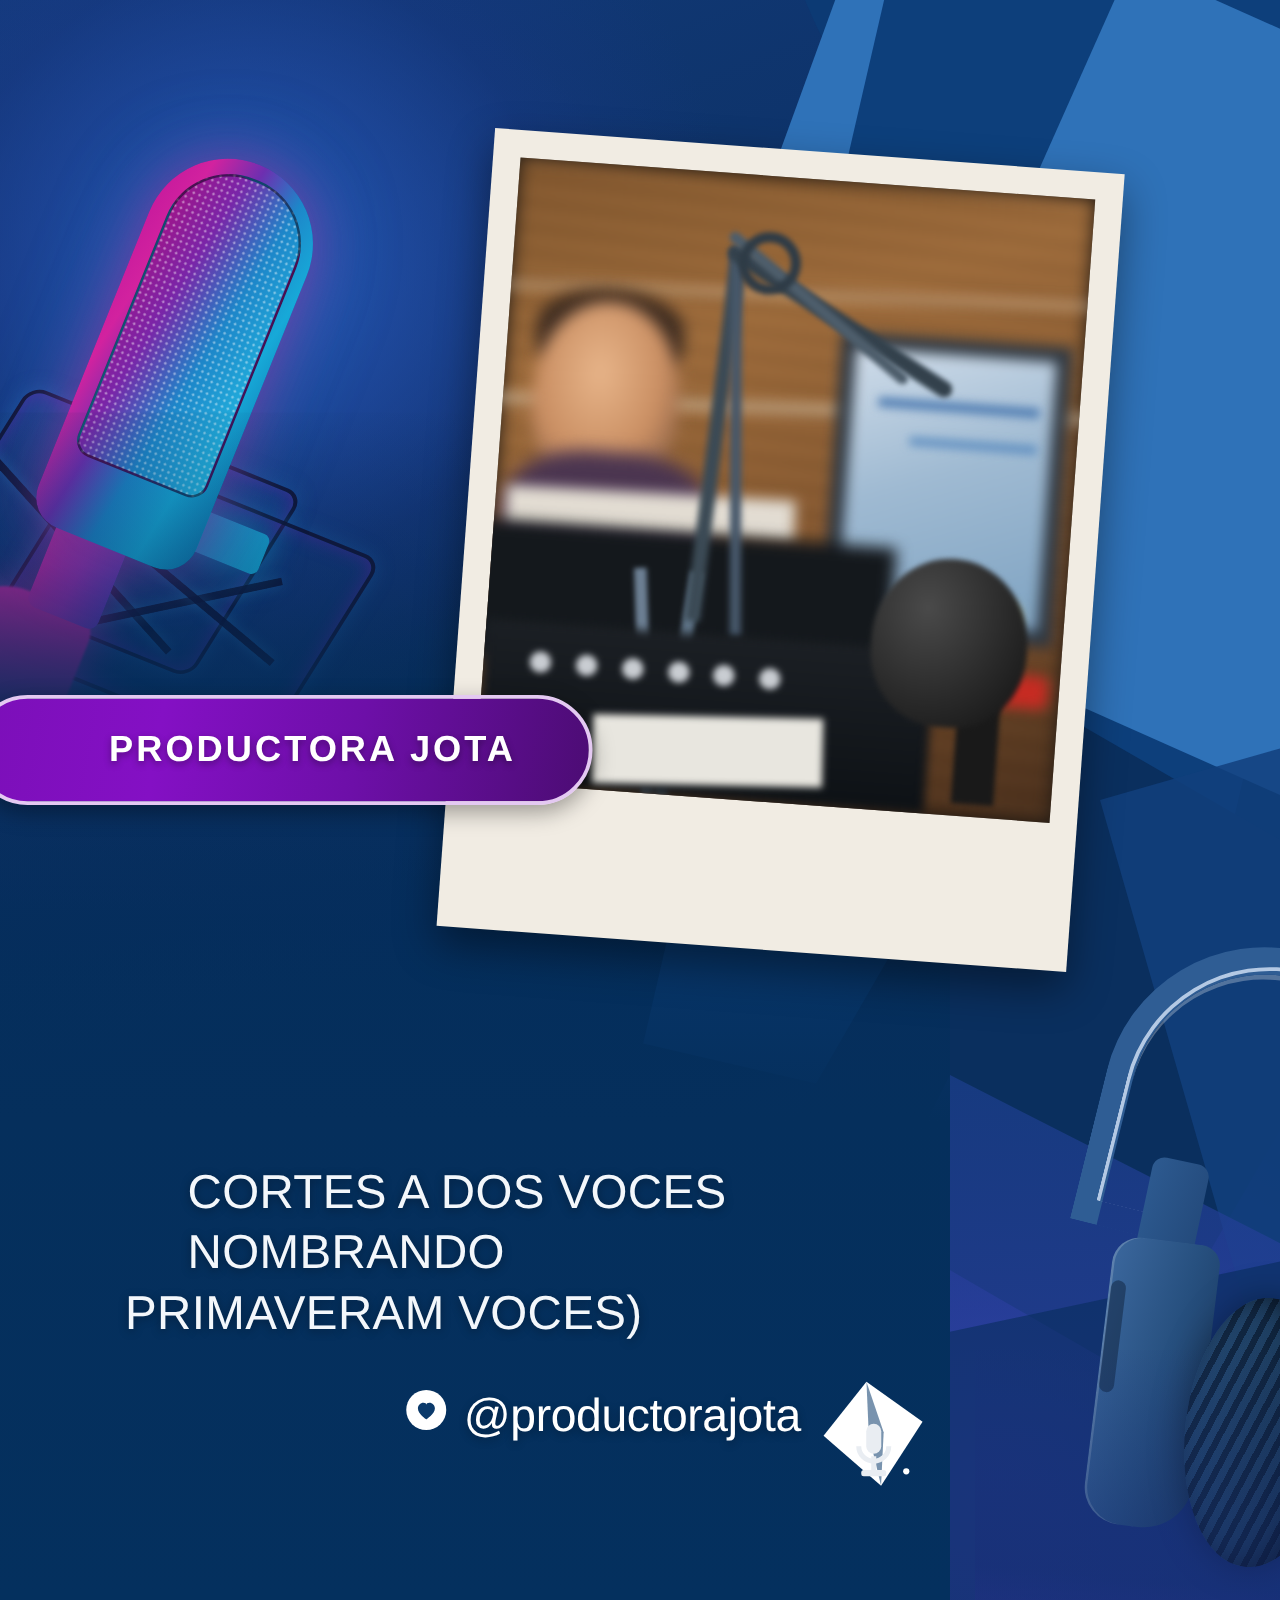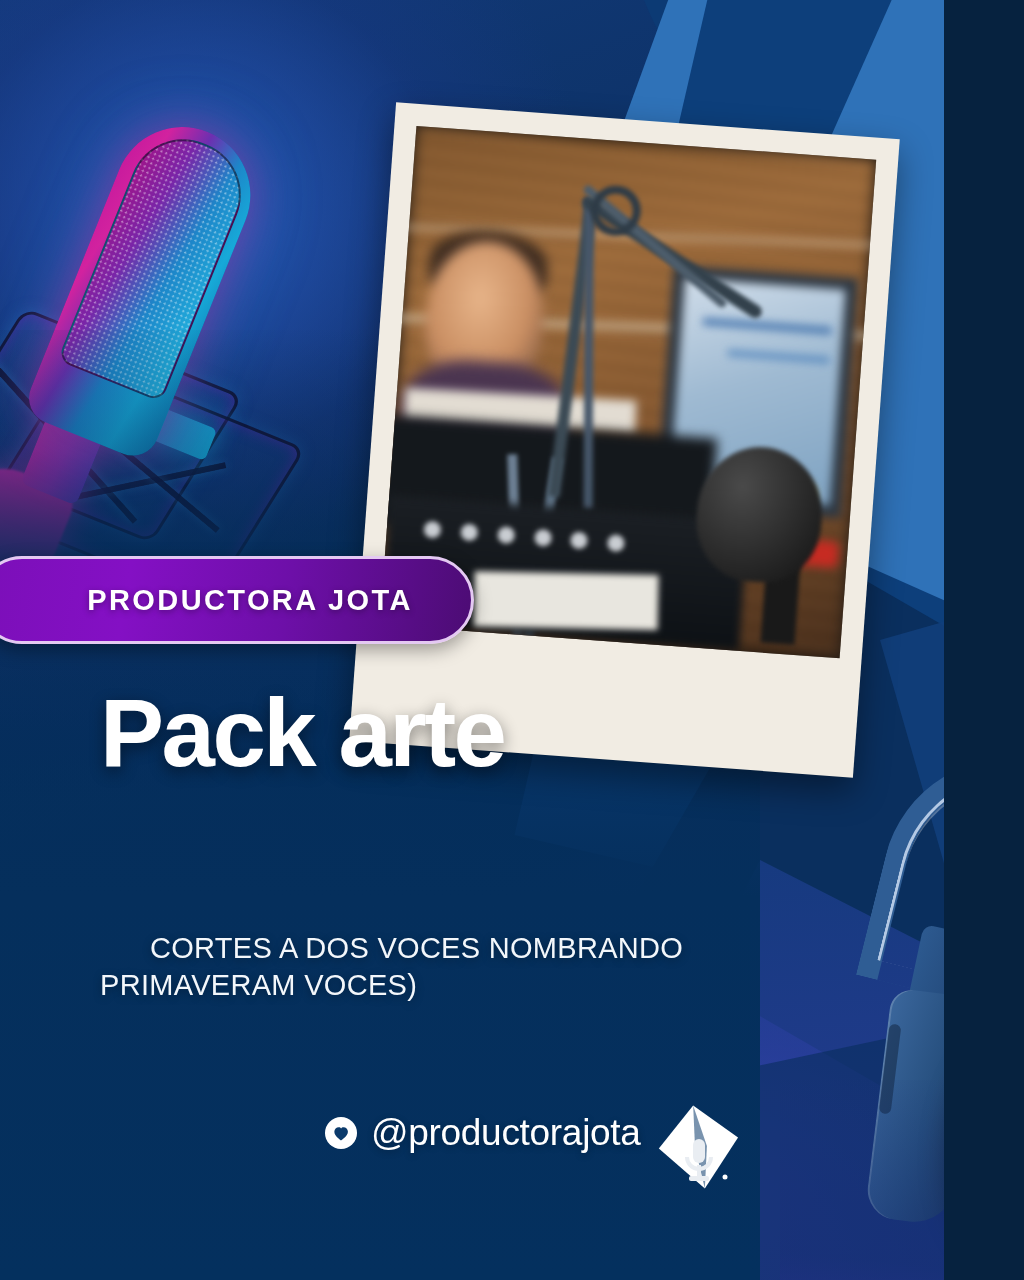--- a/index.html
+++ b/index.html
@@ -2,21 +2,21 @@
 <html><head>
 <meta charset="utf-8">
 <style>
   html, body {
     margin: 0;
     padding: 0;
     background: #06223f;
   }
   .poster {
     position: relative;
-    width: 944px;
+    width: 1024px;
     height: 1280px;
     overflow: hidden;
     font-family: "Liberation Sans", sans-serif;
     background: #03305f;
   }
 
   
   .bg-base {
     position: absolute;
     inset: 0;
@@ -538,35 +538,34 @@
     text-shadow: 0 5px 16px rgba(0,0,0,.45);
   }
   .title .l2 { display: block; }
 
   
   .desc {
     position: absolute;
     left: 100px; top: 930px;
     width: 700px;
     color: #f3f7fb;
-    font-size: 29px;
+    font-size: 38px;
     line-height: 1.27;
     letter-spacing: .3px;
     text-shadow: 0 2px 8px rgba(0,0,0,.35);
   }
   .desc .d1 { display: block; padding-left: 50px; }
   .desc .d2 { display: block; }
   .desc .d3 { display: block; }
 
   
   .handle-row {
     position: absolute;
     left: 325px; top: 1112px;
     display: flex;
-    align-items: center;
     gap: 14px;
   }
   .heart-icon {
     width: 32px; height: 32px;
     border-radius: 50%;
     background: #ffffff;
     display: flex;
     align-items: center;
     justify-content: center;
   }
@@ -664,21 +663,20 @@
       <div class="ph-mic"></div>
       <div class="ph-paper"></div>
     </div>
   </div>
 
   <div class="badge">
     <span class="badge-text">PRODUCTORA JOTA</span>
   </div>
 
   <div class="title">
-    <span class="l1">Pack arte</span>
   </div>
 
   <div class="desc">
     <span class="d1">CORTES A DOS VOCES NOMBRANDO</span>
     <span class="d3">PRIMAVERAM VOCES)</span>
   </div>
 
   <div class="handle-row">
     <span class="heart-icon">
       <svg width="20" height="20" viewBox="0 0 24 24" aria-hidden="true">

